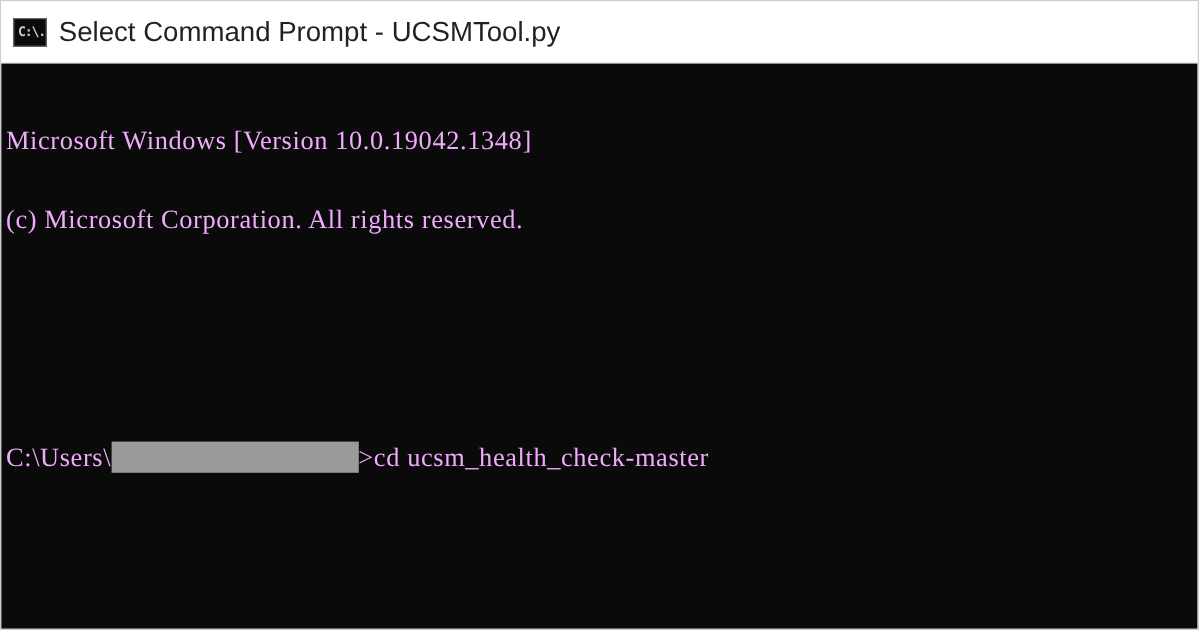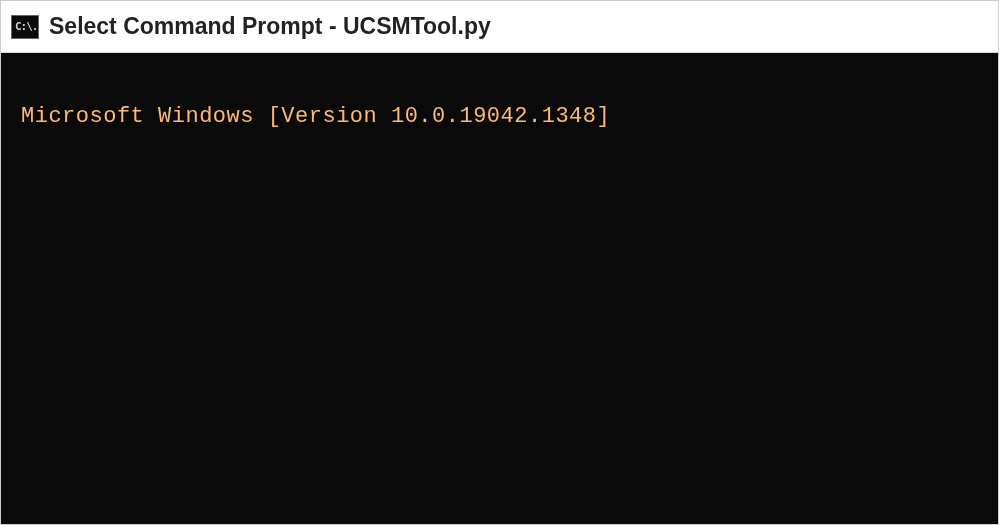--- a/index.html
+++ b/index.html
@@ -37,29 +37,29 @@
     .titlebar-icon-inner {
       color: #cccccc;
       font-family: monospace;
       font-size: 11px;
       font-weight: bold;
       letter-spacing: -1px;
     }
     .titlebar-text {
       font-size: 23px;
       color: #222;
-      font-weight: 700;
+      font-weight: 400;
     }
     .terminal {
       background: #0a0a0a;
-      color: #fdba74;
-      font-family: Liberation Mono, monospace;
+      color: #f0abfc;
+      font-family: Liberation Serif, serif;
       font-size: 22px;
       line-height: 1.5;
-      padding: 14px 20px;
+      padding: 14px 4px;
       height: calc(100% - 52px);
       white-space: pre;
       letter-spacing: 0.5px;
     }
     .term-line {
       display: block;
       min-height: 33px;
     }
     .redacted {
       display: inline-block;
@@ -84,21 +84,23 @@
 
 <div class="titlebar">
   <div class="titlebar-icon">
     <span class="titlebar-icon-inner">C:\.</span>
   </div>
   <div class="titlebar-text">Select Command Prompt - UCSMTool.py</div>
 </div>
 
 <div class="terminal">
 <span class="term-line">Microsoft Windows [Version 10.0.19042.1348]</span>
+<span class="term-line">(c) Microsoft Corporation. All rights reserved.</span>
 <span class="term-line"> </span>
 <span class="term-line"> </span>
+<span class="term-line"><span class="inline">C:\Users\</span><span class="redacted redacted-2"></span><span class="inline">&gt;cd ucsm_health_check-master</span></span>
 <span class="term-line"> </span>
 
 
 
 
 
 </div>
 
 </body></html>

